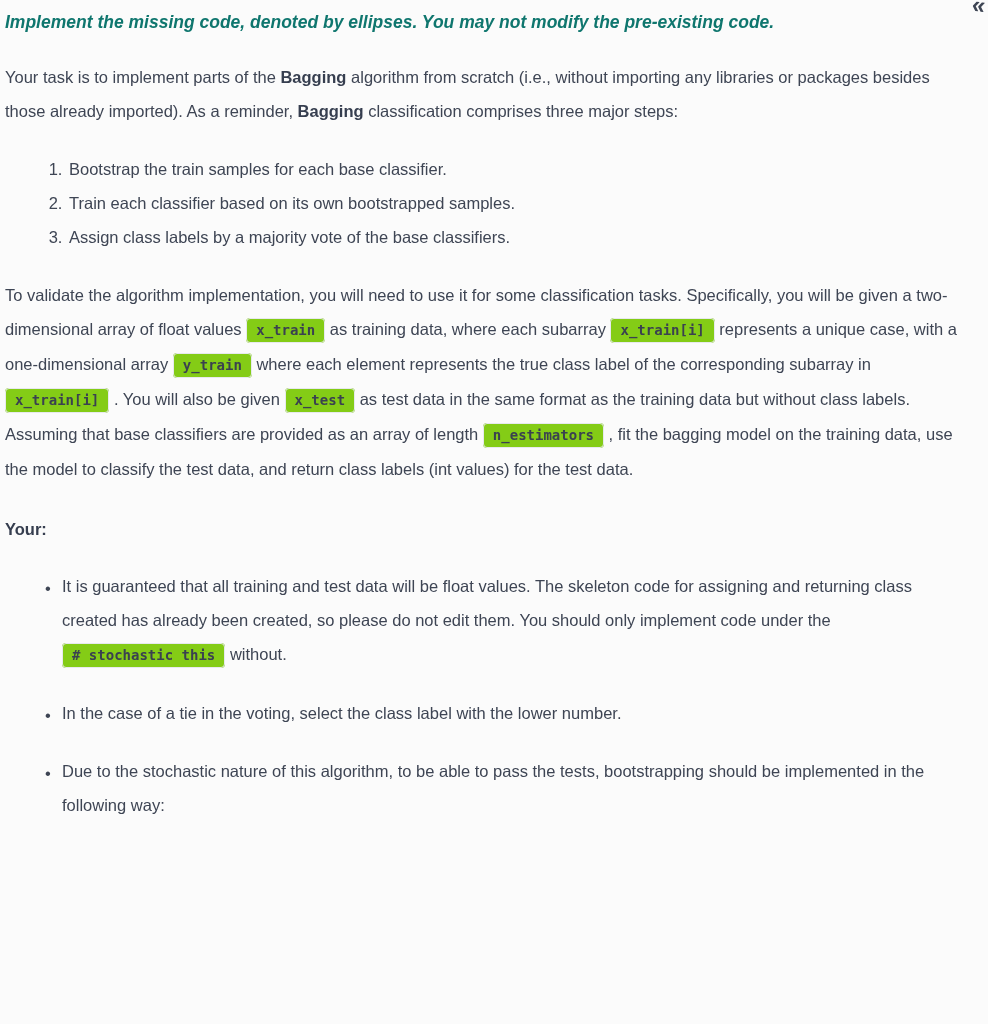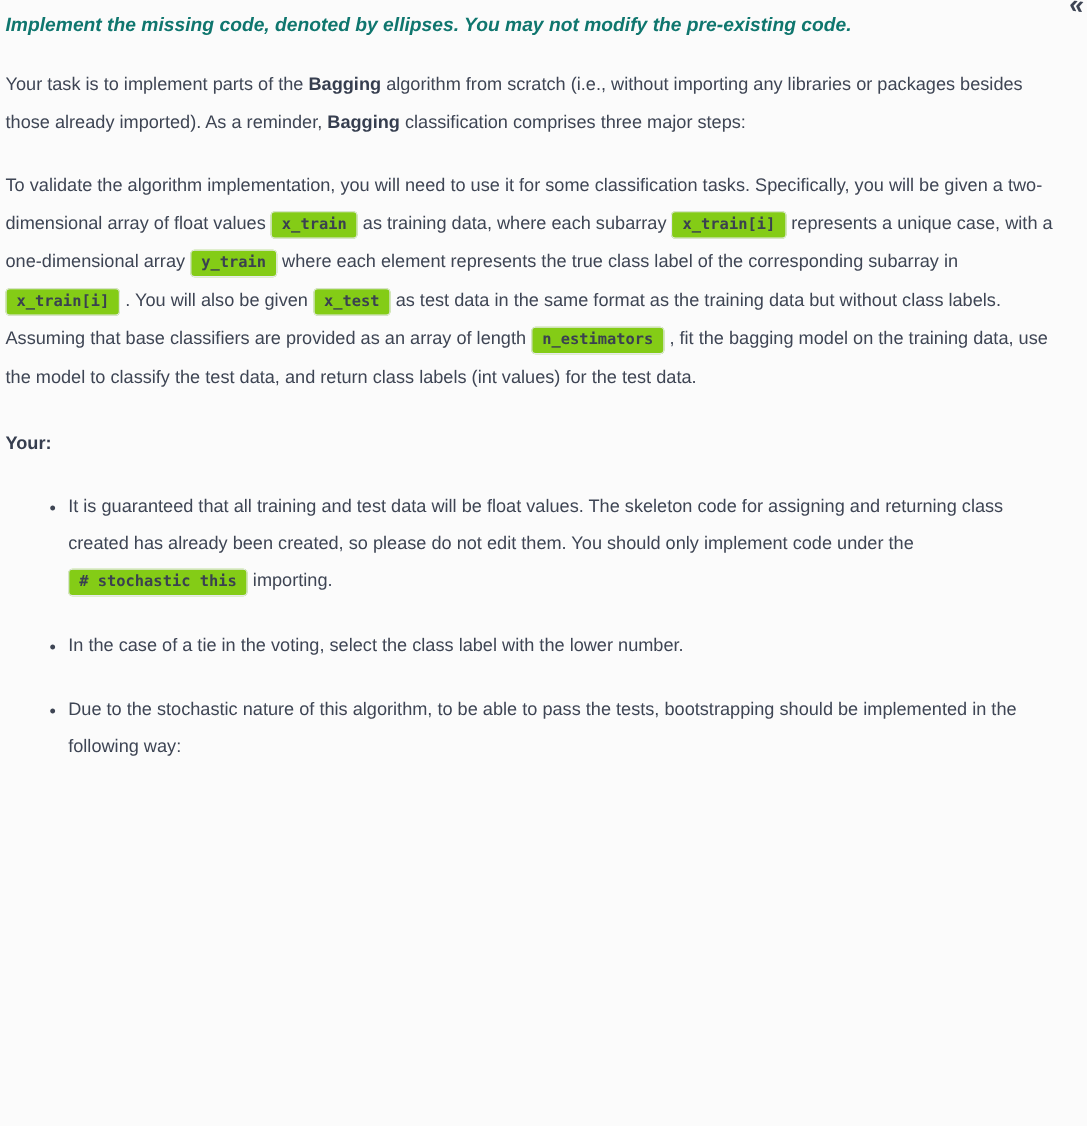--- a/index.html
+++ b/index.html
@@ -91,24 +91,29 @@
 <body>
 
 <div class="page">
 
   <span class="collapse-btn">«</span>
 
   <p class="task-header">Implement the missing code, denoted by ellipses. You may not modify the pre-existing code.</p>
 
   <p class="p-intro"><span>Your task is to implement parts of the </span><strong>Bagging</strong><span> algorithm from scratch (i.e., without importing any libraries or packages besides those already imported). As a reminder, </span><strong>Bagging</strong><span> classification comprises three major steps:</span></p>
 
+  <ol class="steps">
+    <li>Bootstrap the train samples for each base classifier.</li>
+    <li>Train each classifier based on its own bootstrapped samples.</li>
+    <li>Assign class labels by a majority vote of the base classifiers.</li>
+  </ol>
 
   <p class="p-body"><span>To validate the algorithm implementation, you will need to use it for some classification tasks. Specifically, you will be given a two-dimensional array of float values </span><code class="chip">x_train</code><span> as training data, where each subarray </span><code class="chip">x_train[i]</code><span> represents a unique case, with a one-dimensional array </span><code class="chip">y_train</code><span> where each element represents the true class label of the corresponding subarray in </span><code class="chip">x_train[i]</code><span> . You will also be given </span><code class="chip">x_test</code><span> as test data in the same format as the training data but without class labels. Assuming that base classifiers are provided as an array of length </span><code class="chip">n_estimators</code><span> , fit the bagging model on the training data, use the model to classify the test data, and return class labels (int values) for the test data.</span></p>
 
   <p class="p-body notes-heading">Your:</p>
 
   <ul class="notes">
-    <li><span>It is guaranteed that all training and test data will be float values. The skeleton code for assigning and returning class created has already been created, so please do not edit them. You should only implement code under the </span><code class="chip"># stochastic this</code><span> importing.</span></li>
+    <li><span>It is guaranteed that all training and test data will be float values. The skeleton code for assigning and returning class created has already been created, so please do not edit them. You should only implement code under the </span><code class="chip"># stochastic this</code><span> without.</span></li>
     <li><span>In the case of a tie in the voting, select the class label with the lower number.</span></li>
     <li><span>Due to the stochastic nature of this algorithm, to be able to pass the tests, bootstrapping should be implemented in the following way:</span></li>
   </ul>
 
 </div>
 
 </body></html>

